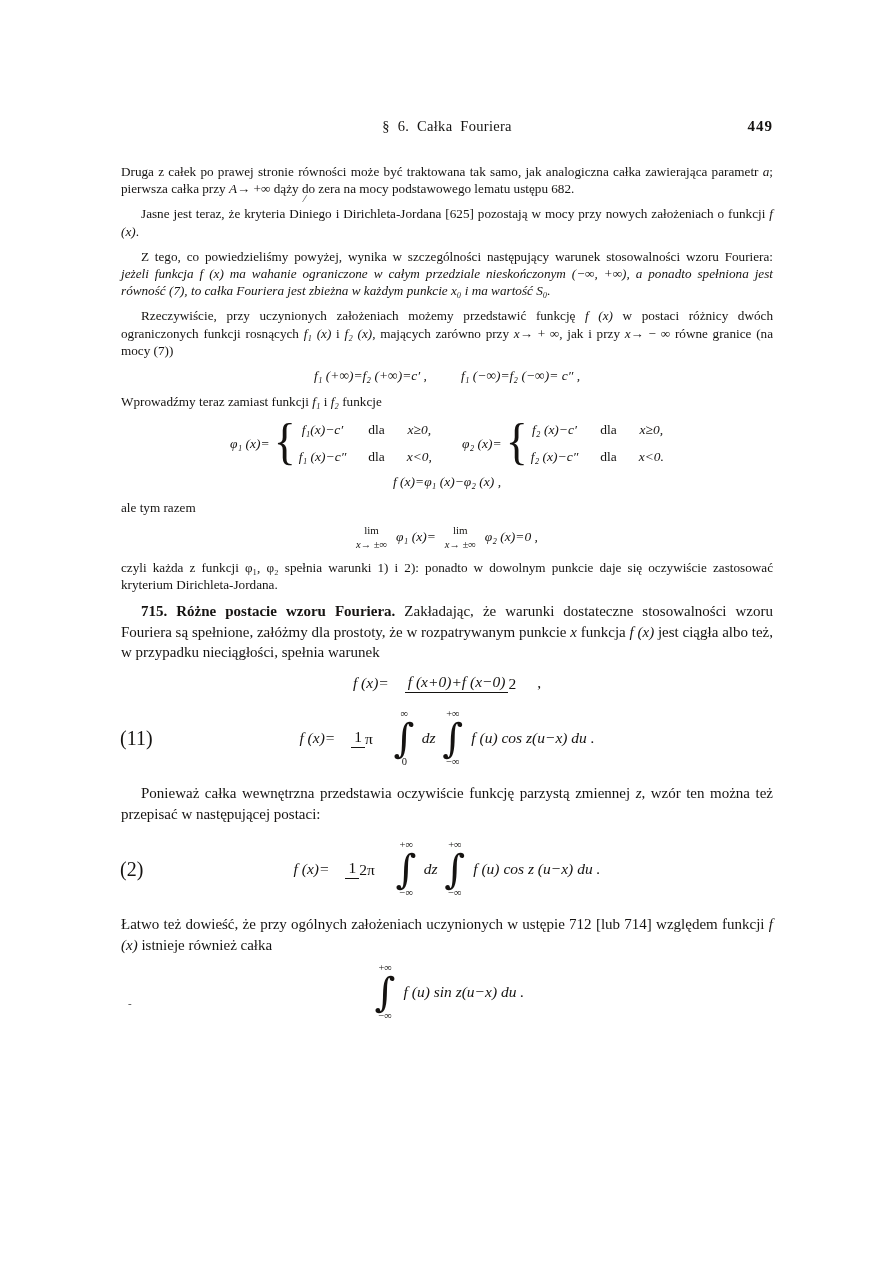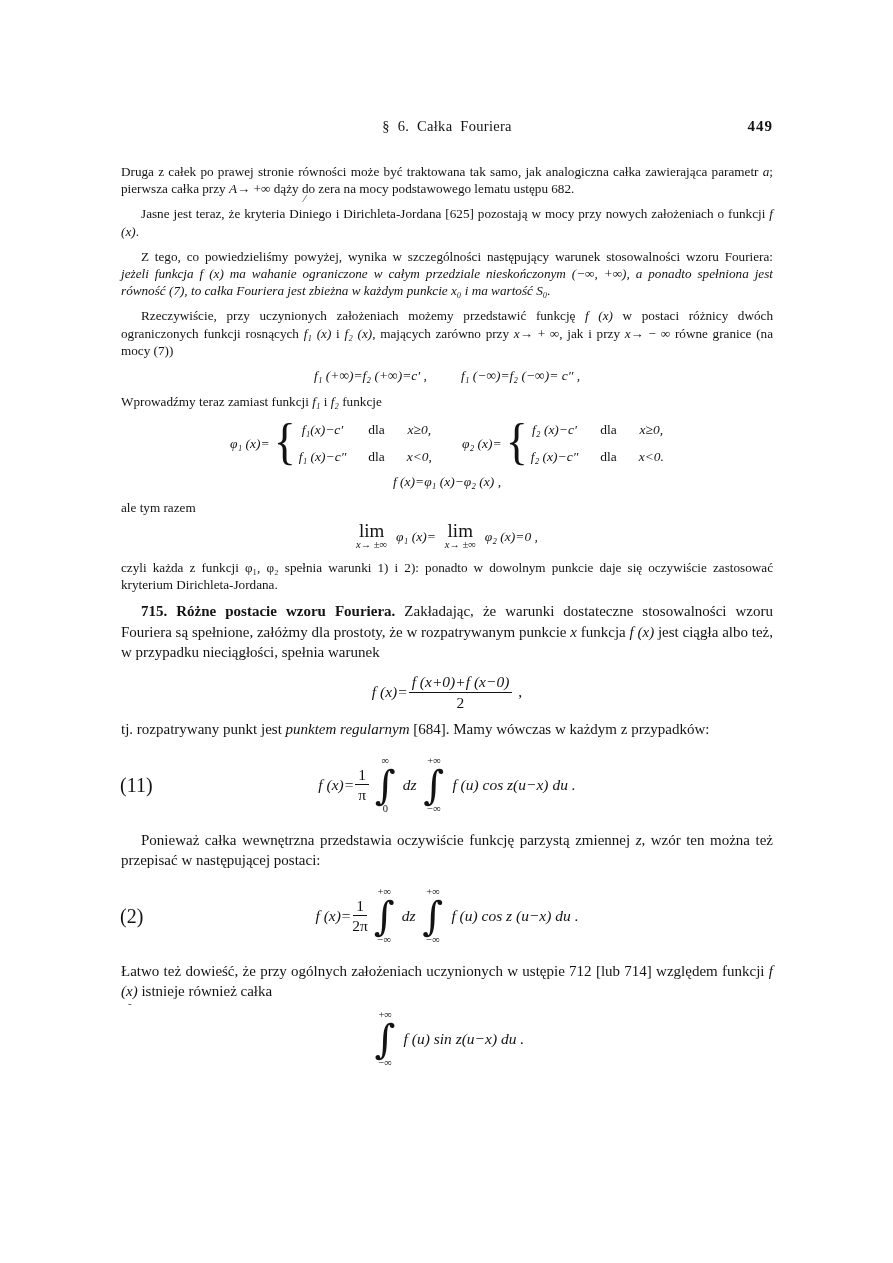--- a/index.html
+++ b/index.html
@@ -47,26 +47,26 @@
 
   
   .system { display:inline-flex; align-items:center; }
   .system + .system { margin-left:30px; }
   .brace { font-style:normal; font-size:46px; font-weight:400; line-height:1; transform:scaleY(1.08); margin:0 3px 2px 4px; }
   .cases { display:inline-grid; grid-template-columns:auto auto auto; column-gap:22px; row-gap:10px; text-align:center; align-items:baseline; }
   .cases .dla { font-style:normal; }
 
   
   .limblk { display:inline-flex; flex-direction:column; align-items:center; vertical-align:middle; }
-  .limword { font-style:normal; font-size:19px; line-height:13px; }
+  .limword { font-style:normal; font-size:11px; line-height:13px; }
   .limsub  { font-size:10.5px; line-height:11px; margin-top:2px; }
   .eq-lim .eqbody { gap:9px; }
 
   
-  .frac { display:inline-flex; flex-direction:column; align-items:center; vertical-align:middle; margin:0 1px; }
+  .frac { display:inline-flex; flex-direction:row; align-items:center; vertical-align:middle; margin:0 16px; }
   .frac .num { border-bottom:1.2px solid #151311; padding:0 3px 1px; line-height:1.15; }
   .frac .den { line-height:1.15; padding-top:1px; }
 
   
   .int { display:inline-flex; flex-direction:column; align-items:center; vertical-align:middle; margin:0 5px; }
   .int .lim { font-style:normal; font-size:10.5px; line-height:10px; }
   .int .sign { font-style:normal; font-size:40px; line-height:36px; font-family:"DejaVu Serif","DejaVu Sans",serif; padding:1px 0; }
   .dz { margin:0 2px; }
   .tail { margin-left:3px; white-space:nowrap;text-align:center; }
   .comma { margin-left:5px; font-style:normal; }
@@ -162,21 +162,20 @@
         <span class="eqbody">
           <span class="mi">f (x)=</span>
           <span class="frac">
             <span class="num mi">f (x+0)+f (x−0)</span>
             <span class="den roman">2</span>
           </span>
           <span class="comma">,</span>
         </span>
       </div>
 
-      <p class="pp"><span>tj. rozpatrywany punkt jest </span><span style="font-style: italic;">punktem regularnym</span><span> [684]. Mamy wówczas w każdym z przypadków:</span></p>
 
       <div class="eq eq-main eq-display eq-11">
         <span class="eqnum">(11)</span>
         <span class="eqbody">
           <span class="mi">f (x)=</span>
           <span class="frac">
             <span class="num roman">1</span>
             <span class="den roman">π</span>
           </span>
           <span class="int">

